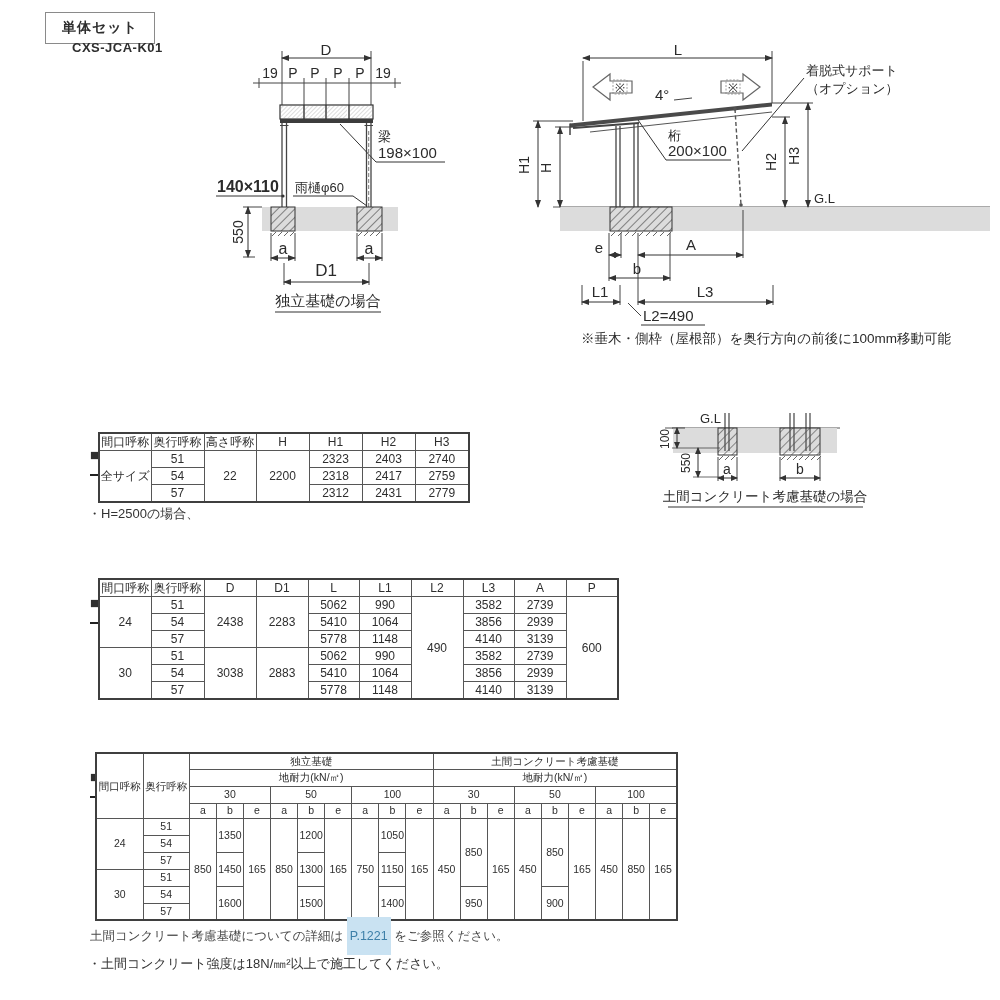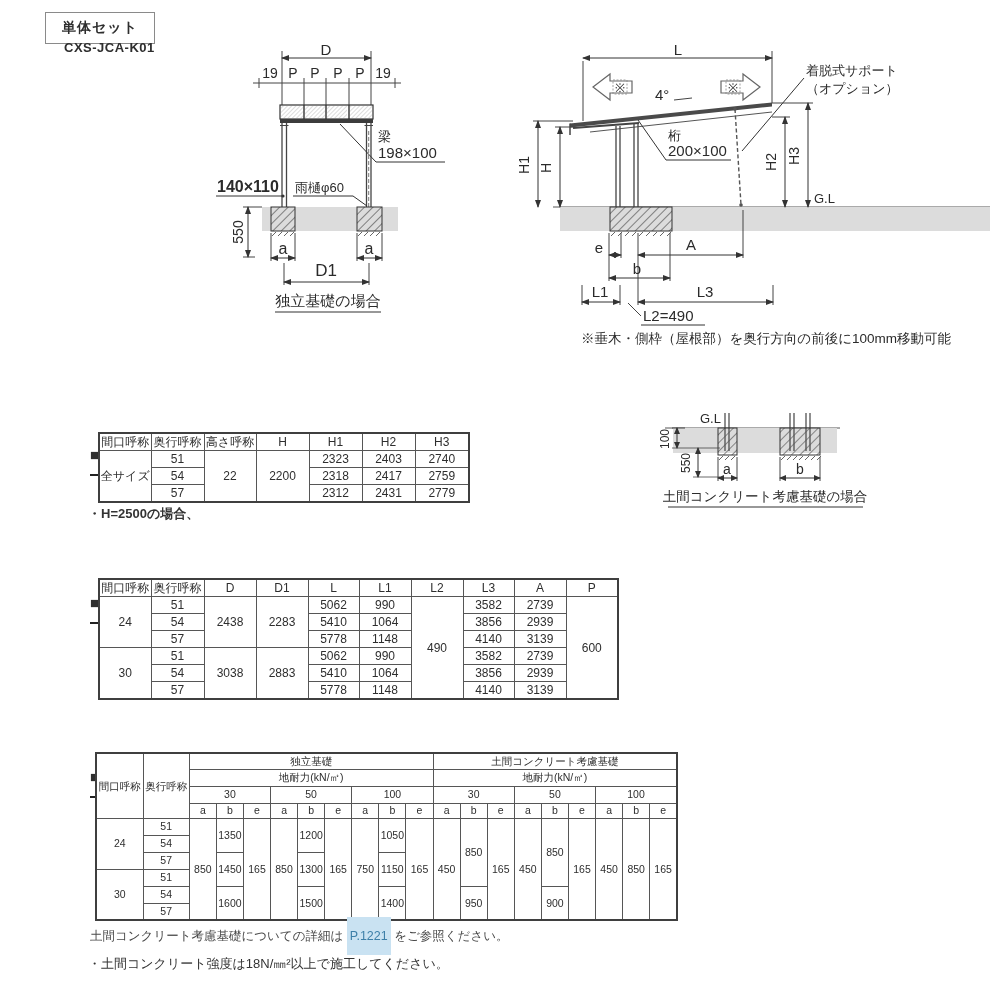--- a/index.html
+++ b/index.html
@@ -1,21 +1,21 @@
 <!DOCTYPE html>
 <html><head>
 <meta charset="utf-8">
 <style>
   html,body{margin:0;padding:0;background:#fff;}
   #page{position:relative;width:1000px;height:1000px;background:#fff;overflow:hidden;
         font-family:"Liberation Sans",sans-serif;color:#2e2e2e;}
   .abs{position:absolute;}
   
   #set-box{left:45px;top:12px;border:1px solid #8a8a8a;padding:6px 16px;font-size:14px;font-weight:bold;letter-spacing:1px;}
-  #model-code{left:64px;top:40px;font-size:13px;font-weight:bold;letter-spacing:.5px;}
+  #model-code{left:72px;top:40px;font-size:13px;font-weight:bold;letter-spacing:.5px;}
   
   .sec-title{font-size:15px;font-weight:bold;border-bottom:2px solid #222;padding-bottom:9px;letter-spacing:1px;margin-top:40px;}
   
   table{border-collapse:collapse;table-layout:fixed;background:#fff;}
   table.dim{border:2px solid #3f3f3f;}
   .dim td,.dim th{border:1px solid #565656;text-align:center;vertical-align:middle;
       font-weight:normal;padding:0;font-size:12px;line-height:1;color:#2e2e2e;}
   #height-table td,#height-table th{height:16px;}
   #span-table td,#span-table th{height:16px;}
   #found-table td,#found-table th{font-size:10.5px;}
@@ -293,21 +293,21 @@
       <td>2759</td>
     </tr>
     <tr>
       <td>57</td>
       <td>2312</td>
       <td>2431</td>
       <td>2779</td>
     </tr>
   </tbody>
     </table>
-  <div class="abs note" style="left:88px;top:505px;font-weight:bold;">・H=2500の場合、</div>
+  <div class="abs note" style="left:88px;top:505px;">・H=2500の場合、</div>
 
   <svg class="abs" style="left:630px;top:395px;" width="250" height="118" viewBox="0 0 250 118">
     <defs>
       <pattern id="m-hatch" width="6" height="6" patternTransform="rotate(45)" patternUnits="userSpaceOnUse">
         <line x1="0" y1="0" x2="0" y2="6" stroke="#555" stroke-width="1.3"></line>
       </pattern>
       <marker id="m-ar" markerWidth="7" markerHeight="6" refX="6" refY="3" orient="auto">
           <path d="M0,0 L7,3 L0,6 z" fill="#333"></path>
         </marker>
       <marker id="m-al" markerWidth="7" markerHeight="6" refX="1" refY="3" orient="auto">

